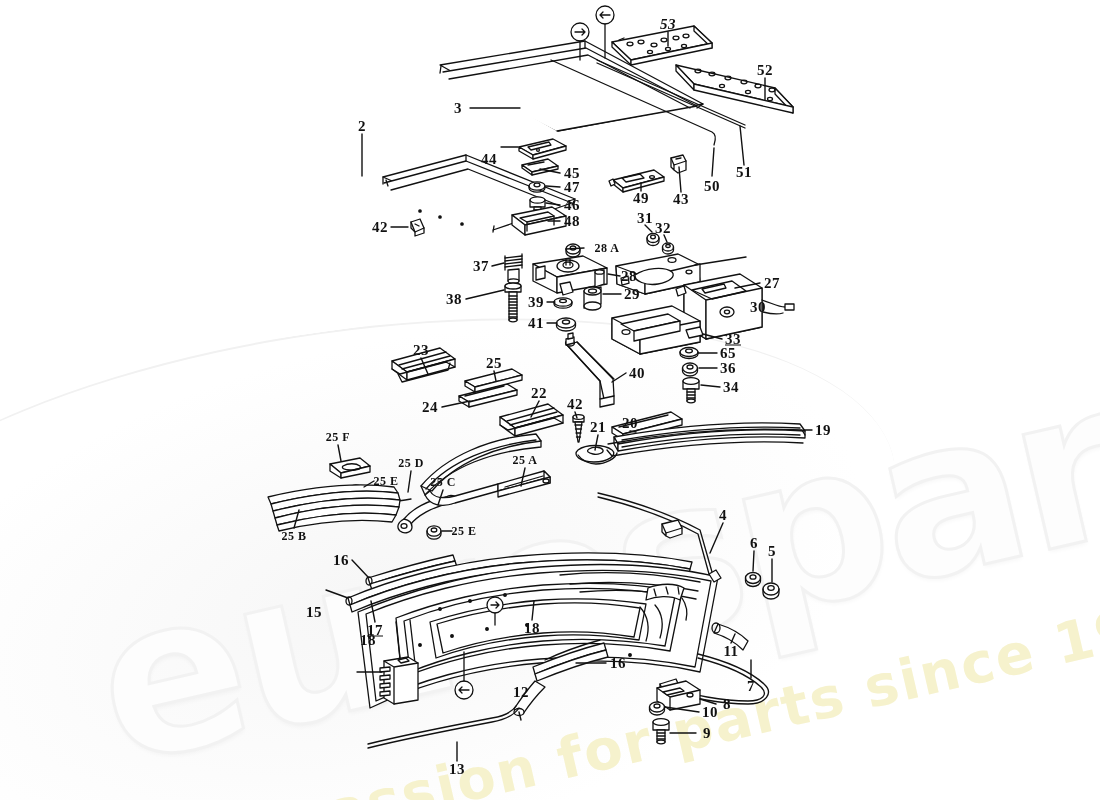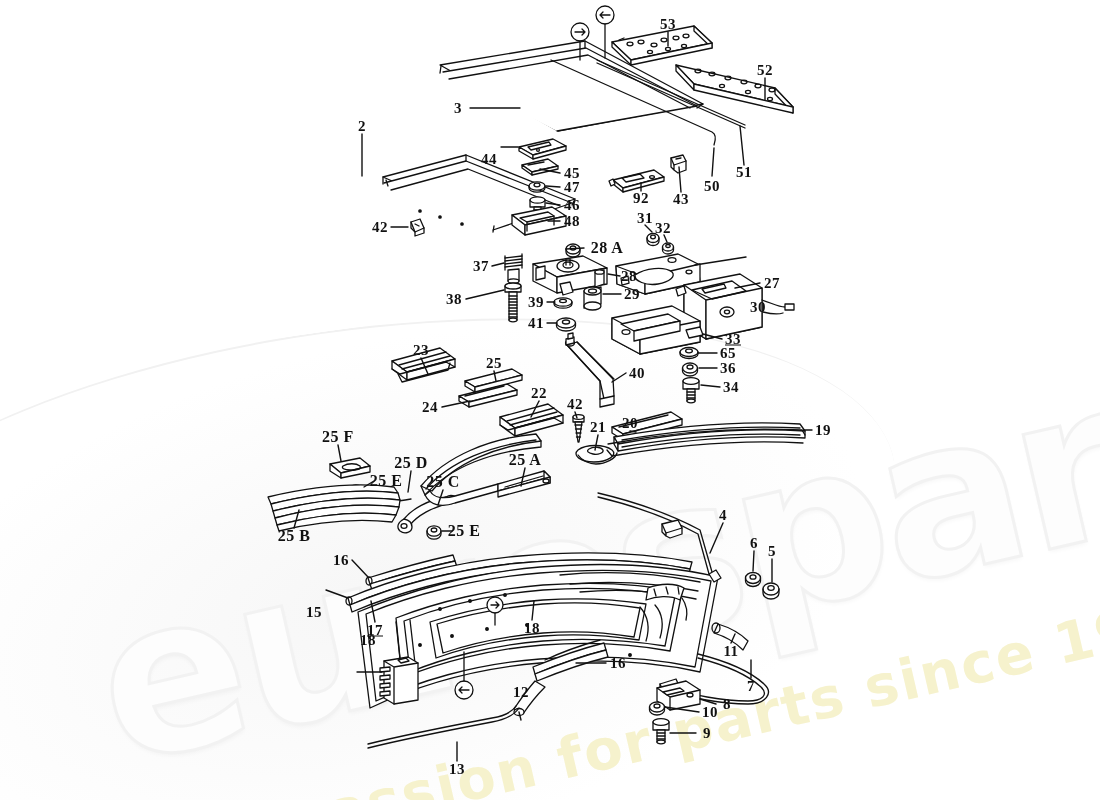--- a/index.html
+++ b/index.html
@@ -62,21 +62,21 @@
     position:absolute;
     font-family:"Liberation Serif", serif;
     font-weight:700;
     font-size:15px;
     color:#111;
     white-space:nowrap;
     line-height:1;
     transform:translate(-50%,-50%);
     letter-spacing:.5px;
   }
-  .lbl.sm{font-size:16px;}
+  .lbl.sm{font-size:12px;}
 </style>
 </head>
 <body>
 
 <div id="stage">
 
   <div id="wm-layer">
     <div class="wm-swoosh"></div>
     <div class="wm-swoosh2"></div>
     <div class="wm-main">eurospares</div>
@@ -645,29 +645,29 @@
         <circle cx="464" cy="690" r="9" fill="#fff"></circle>
         <path d="M459 690 L469 690 M462 687 L459 690 L462 693"></path>
         <path d="M464 681 L464 652"></path>
       </g>
 
     </svg>
   </div>
 
   <div id="labels">
       <div class="lbl" style="left: 458px; top: 108px;">3</div>
-      <div class="lbl" style="left: 668px; top: 24px;">53</div>
+      <div class="lbl" style="left: 668px; top: 24px; font-style: italic;">53</div>
       <div class="lbl" style="left: 765px; top: 70px;">52</div>
       <div class="lbl" style="left: 362px; top: 126px;">2</div>
       <div class="lbl" style="left: 489px; top: 147px; margin-top: 12px;">44</div>
       <div class="lbl" style="left: 572px; top: 173px;">45</div>
       <div class="lbl" style="left: 572px; top: 187px;">47</div>
       <div class="lbl" style="left: 572px; top: 205px;">46</div>
       <div class="lbl" style="left: 572px; top: 221px;">48</div>
-      <div class="lbl" style="left: 641px; top: 198px;">92</div>
+      <div class="lbl" style="left: 641px; top: 198px;">49</div>
       <div class="lbl" style="left: 681px; top: 199px;">43</div>
       <div class="lbl" style="left: 712px; top: 186px;">50</div>
       <div class="lbl" style="left: 744px; top: 172px;">51</div>
       <div class="lbl" style="left: 380px; top: 227px;">42</div>
       <div class="lbl" style="left: 645px; top: 218px;">31</div>
       <div class="lbl" style="left: 663px; top: 228px;">32</div>
       <div class="lbl sm" style="left: 607px; top: 248px;">28 A</div>
       <div class="lbl" style="left: 758px; top: 269px; margin-top: 38px;">30</div>
       <div class="lbl" style="left: 629px; top: 276px;">28</div>
       <div class="lbl" style="left: 772px; top: 283px;">27</div>

